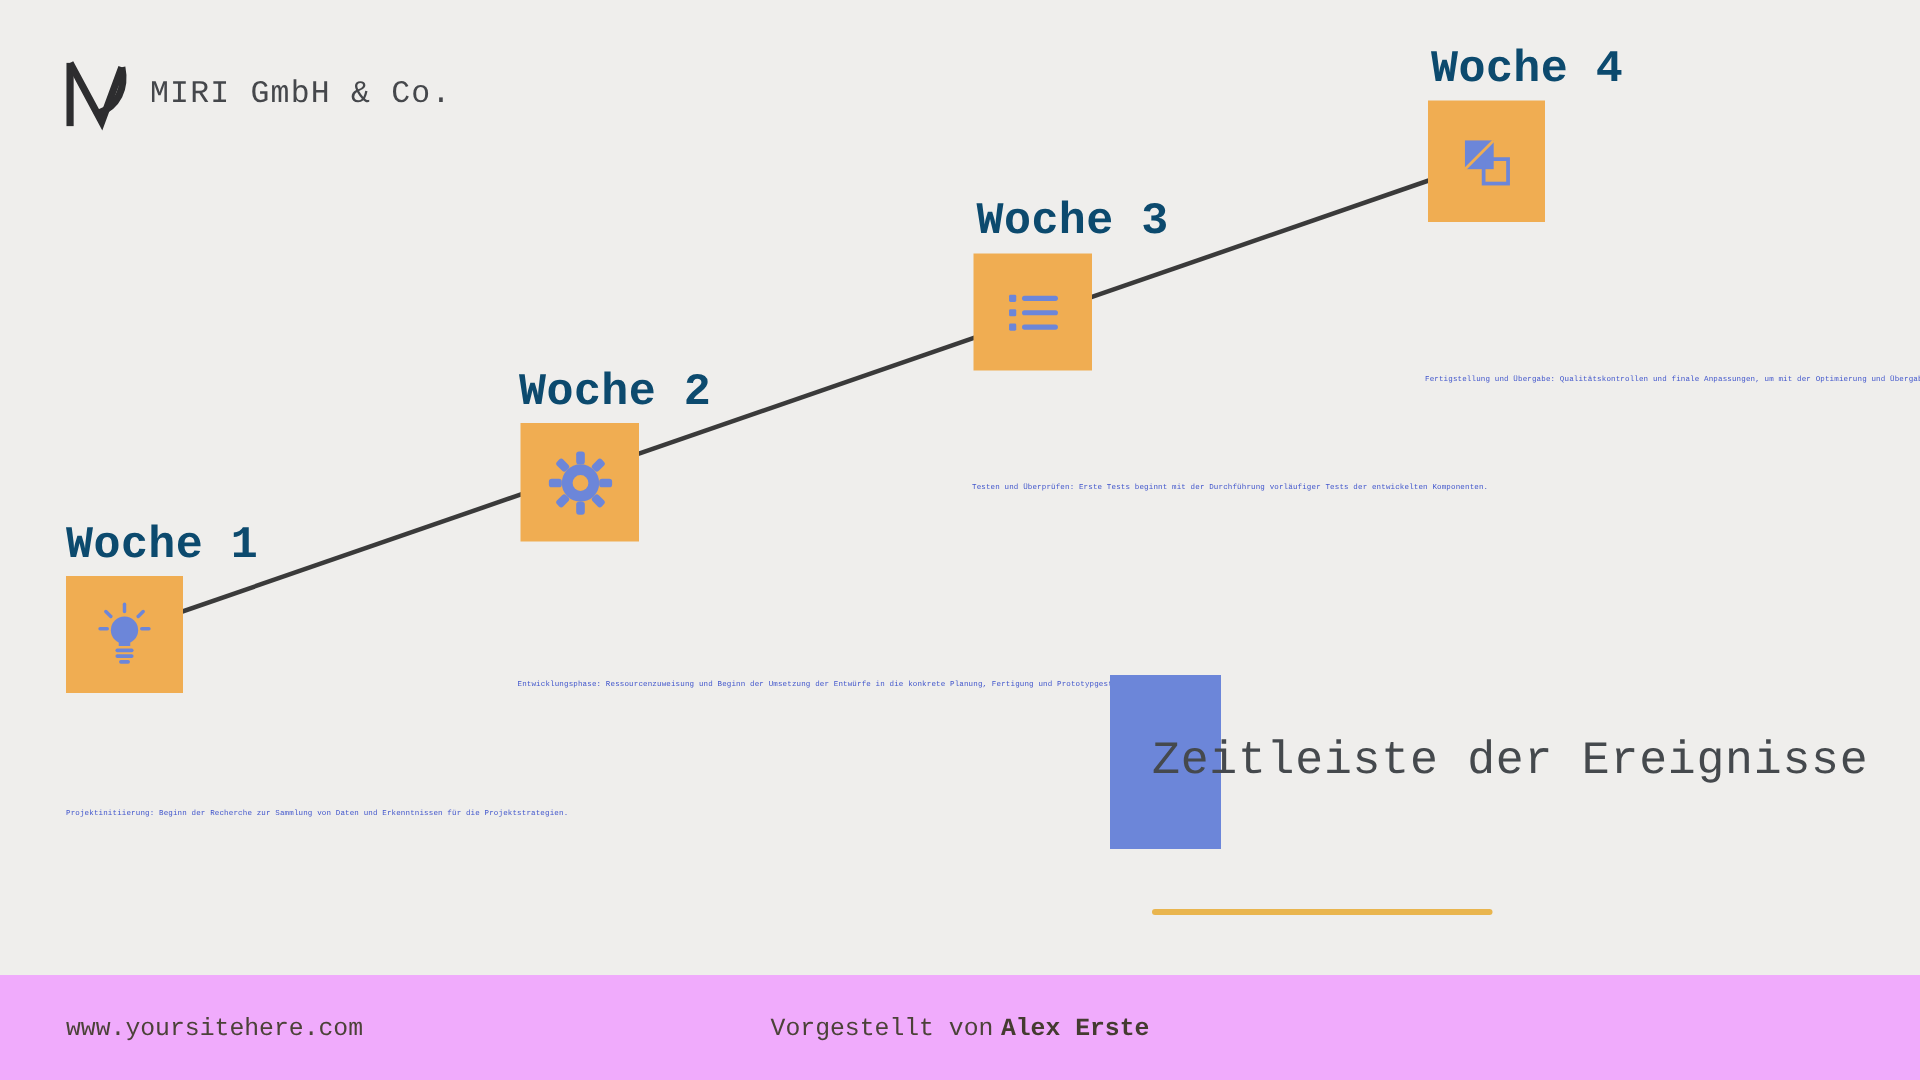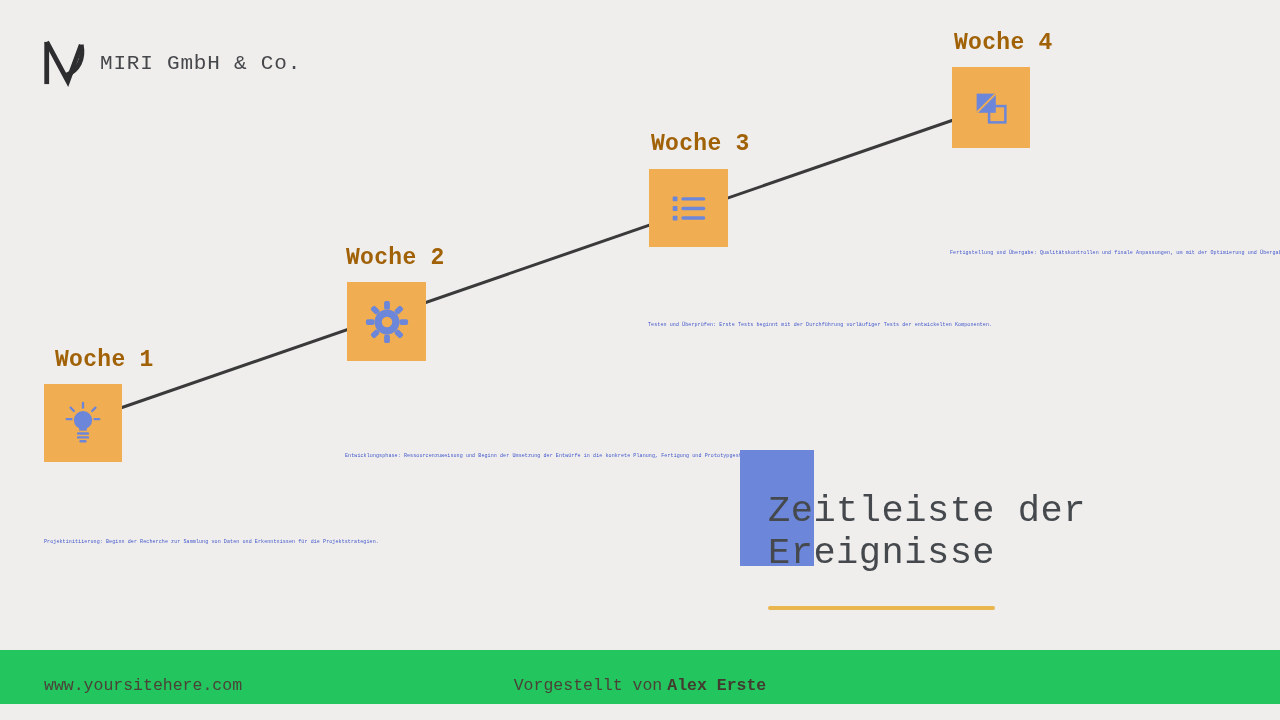--- a/index.html
+++ b/index.html
@@ -8,30 +8,30 @@
     position:relative;width:1280px;height:720px;overflow:hidden;
     background:#efeeec;font-family:Liberation Mono, monospace;
   }
   
   .logo{position:absolute;left:40px;top:38px;display:flex;align-items:center;gap:14px;}
   .logo-mark{width:46px;height:50px;}
   .logo-text{font-size:21px;color:#45474b;letter-spacing:.8px;}
   
   .tl-line{position:absolute;left:0;top:0;width:1280px;height:720px;}
   
-  .ms-label{position:absolute;font-size:23px;font-weight:700;color:#a16207;letter-spacing:.3px;}
+  .ms-label{position:absolute;font-size:30px;font-weight:700;color:#0c4a6e;letter-spacing:.3px;}
   .ms-box{position:absolute;width:78px;height:78px;background:#f0ad52;display:flex;align-items:center;justify-content:center;}
   .ms-box svg{width:46px;height:46px;}
   .ms-desc{position:absolute;font-size:5px;color:#4257cc;white-space:nowrap;letter-spacing:.1px;}
   
   .title-rect{position:absolute;left:740px;top:450px;width:74px;height:116px;background:#6c86d9;}
-  .title-text{position:absolute;left:768px;top:490px;font-size:37px;font-weight:300;color:#45494d;letter-spacing:.5px;}
+  .title-text{position:absolute;left:768px;top:490px;font-size:31px;font-weight:300;color:#45494d;letter-spacing:.5px;}
   .title-underline{position:absolute;left:768px;top:606px;width:227px;height:4px;background:#e9b54e;border-radius:2px;}
   
-  .footer{position:absolute;left:0;top:650px;width:1280px;height:54px;background:#22c55e;}
+  .footer{position:absolute;left:0;top:650px;width:1280px;height:70px;background:#f0abfc;}
   .footer .cell{position:absolute;top:0;height:70px;display:flex;align-items:center;font-size:16.5px;color:#4b4238;}
   .footer .site{left:44px;}
   .footer .center{left:0;width:100%;justify-content:center;text-align:center;}
   .footer .date{right:72px;}
   .footer b{font-weight:700;color:#443b30;margin-left:5px;}
 </style>
 </head>
 <body>
 
 <div class="slide">
@@ -42,21 +42,21 @@
       <path d="M7 4 L29 45 L43 7" stroke="#2d2d2f" stroke-width="5" stroke-linejoin="miter"></path>
       <path d="M43 7 C46 22 40 34 27 39" stroke="#2d2d2f" stroke-width="5" fill="none"></path>
     </svg>
     <span class="logo-text">MIRI GmbH &amp; Co.</span>
   </div>
 
   <svg class="tl-line" viewBox="0 0 1280 720">
     <line x1="83" y1="421" x2="991" y2="107" stroke="#3a3a3a" stroke-width="3"></line>
   </svg>
 
-  <div class="ms-label" style="left:44px;top:347px;margin-left:11px;">Woche 1</div>
+  <div class="ms-label" style="left:44px;top:347px;">Woche 1</div>
   <div class="ms-box" style="left:44px;top:384px;">
     <svg viewBox="0 0 48 48">
       <g stroke="#6c86d9" stroke-width="2.4" stroke-linecap="round">
         <line x1="24" y1="3" x2="24" y2="8"></line>
         <line x1="11" y1="8" x2="14.5" y2="11.5"></line>
         <line x1="37" y1="8" x2="33.5" y2="11.5"></line>
         <line x1="7" y1="20" x2="12" y2="20"></line>
         <line x1="36" y1="20" x2="41" y2="20"></line>
       </g>
       <circle cx="24" cy="21" r="9.5" fill="#6c86d9"></circle>

